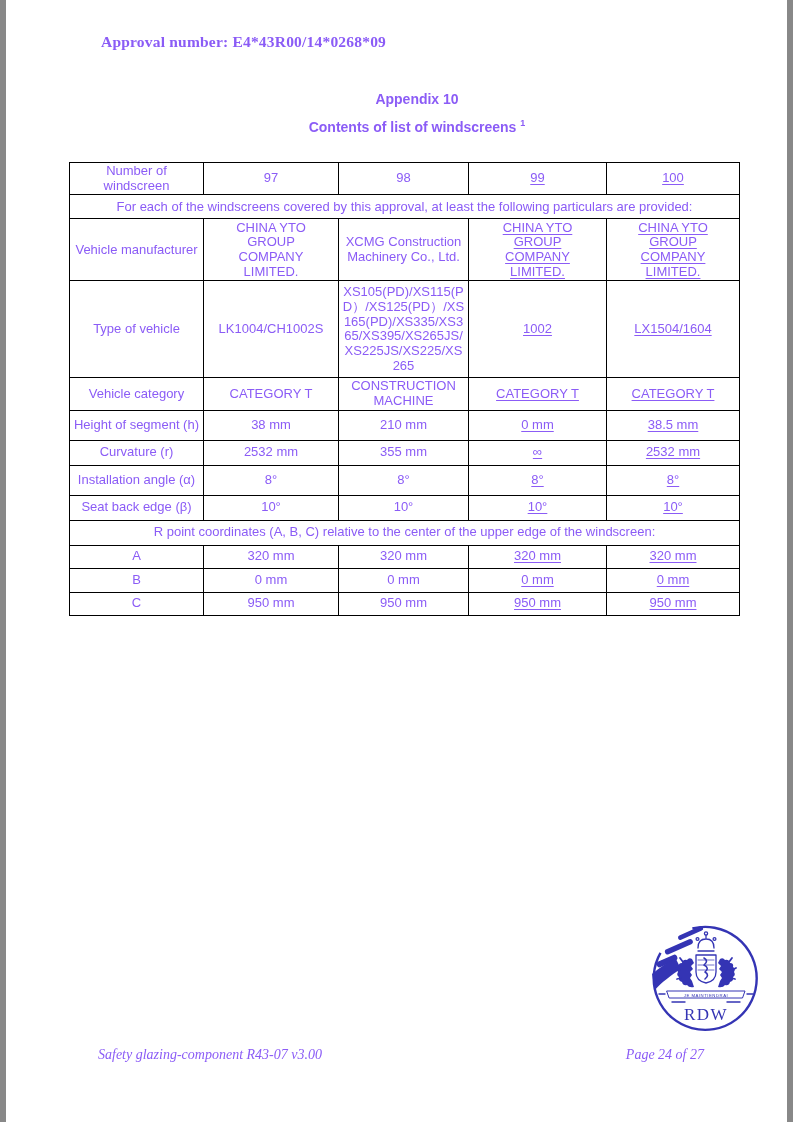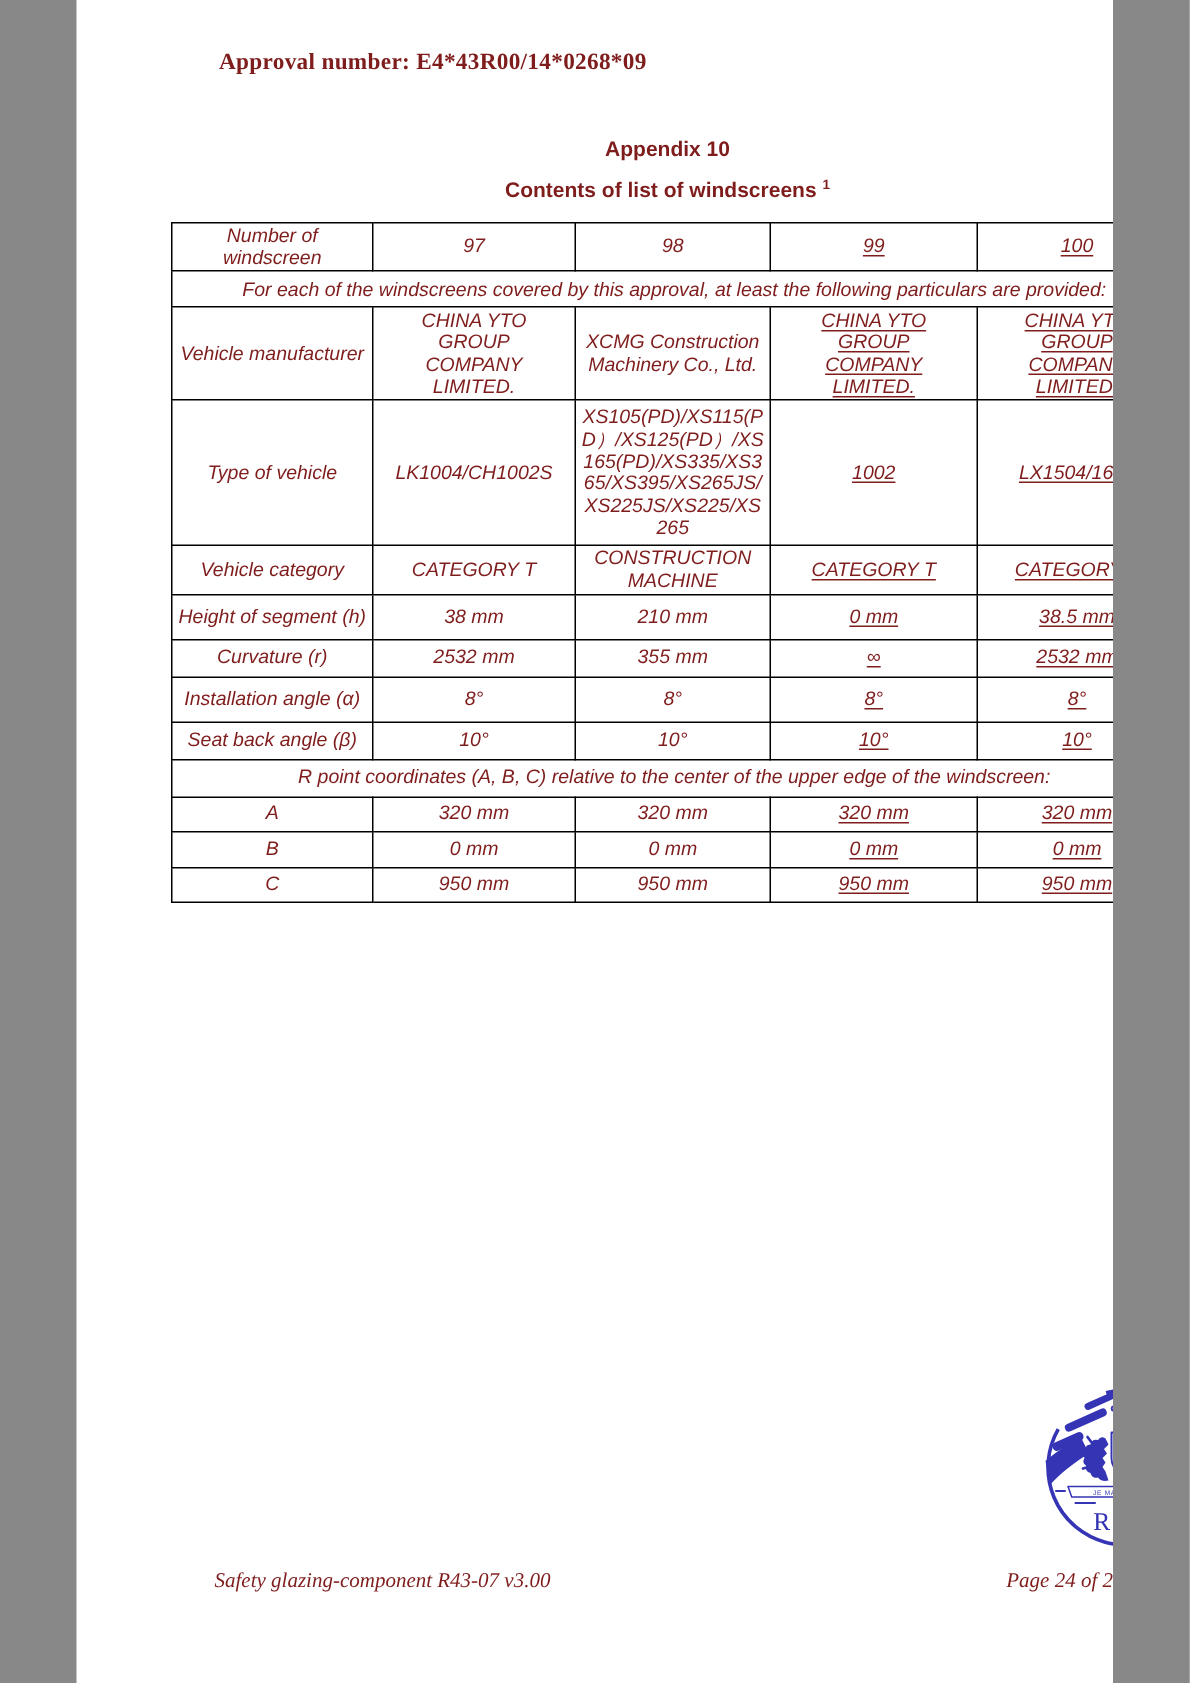--- a/index.html
+++ b/index.html
@@ -1,33 +1,33 @@
 <!DOCTYPE html>
 <html><head>
 <meta charset="utf-8">
 <style>
   html,body { margin:0; padding:0; background:#888; }
   .page {
-    position:relative; width:691px; height:1122px; background:#ffffff;
-    font-family:"Liberation Sans", sans-serif; color:#7f1d1d; overflow:hidden;
+    position:relative; width:781px; height:1122px; background:#ffffff;
+    font-family:"Liberation Sans", sans-serif; color:#8b5cf6; overflow:hidden;
     margin:0 auto;
   }
   .approval {
     position:absolute; left:95px; top:33px;
     font-family:"Liberation Serif", serif; font-weight:bold; font-size:15.5px;
     letter-spacing:0.2px;
   }
-  .titles { position:absolute; left:59px; top:91px; width:670px; text-align:center; }
+  .titles { position:absolute; left:76px; top:91px; width:670px; text-align:center; }
   .title-line { font-weight:bold; font-size:14px; }
   .title-line.second { margin-top:11px; }
   .title-line sup { font-size:9px; }
 
   table.main {
-    position:absolute; left:63px; top:148px; width:670px;
-    border-collapse:collapse; table-layout:fixed;font-style:italic;
+    position:absolute; left:63px; top:162px; width:670px;
+    border-collapse:collapse; table-layout:fixed;
   }
   table.main td {
     border:1.5px solid #000; font-size:13px; line-height:1.13;
     text-align:center; vertical-align:middle; padding:1px 3px;
     overflow:hidden;
   }
   td.leftnote { text-align:left; padding-left:5px; }
   .u { text-decoration:underline; text-underline-offset:2px; }
   .mfr { display:block; max-width:92px; margin:0 auto; }
   .breakall { word-break:break-all; display:block; }
@@ -114,21 +114,21 @@
         <td class="u">2532 mm</td>
       </tr>
       <tr style="height:30px">
         <td>Installation angle (α)</td>
         <td>8°</td>
         <td>8°</td>
         <td class="u">8°</td>
         <td class="u">8°</td>
       </tr>
       <tr style="height:25px">
-        <td>Seat back angle (β)</td>
+        <td>Seat back edge (β)</td>
         <td>10°</td>
         <td>10°</td>
         <td class="u">10°</td>
         <td class="u">10°</td>
       </tr>
       <tr style="height:25px">
         <td colspan="5">R point coordinates (A, B, C) relative to the center of the upper edge of the windscreen:</td>
       </tr>
       <tr style="height:23px">
         <td>A</td>

